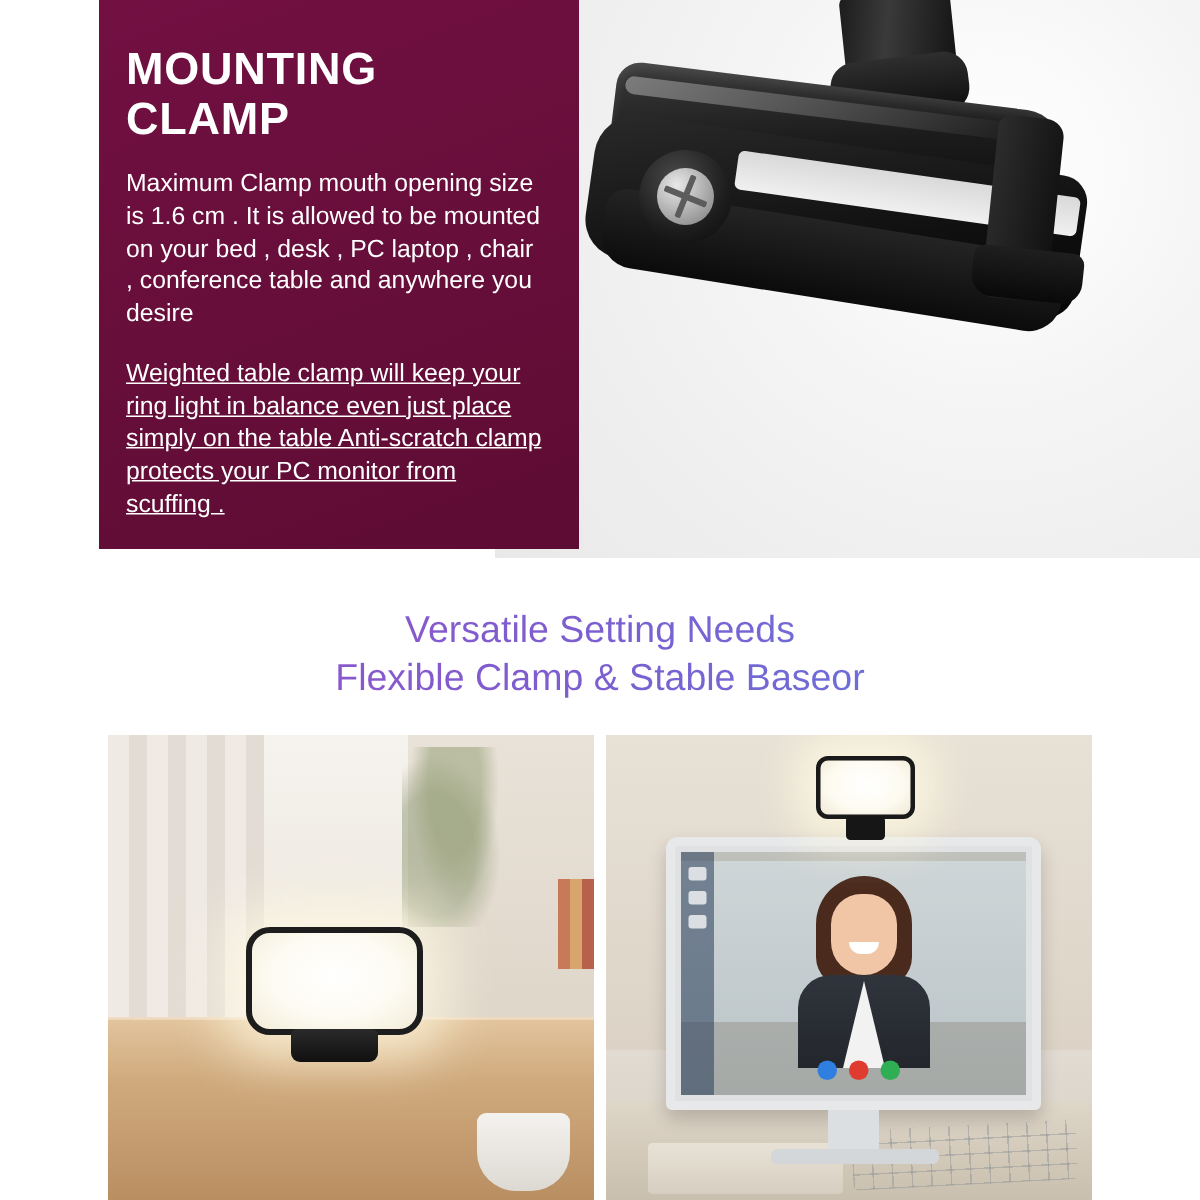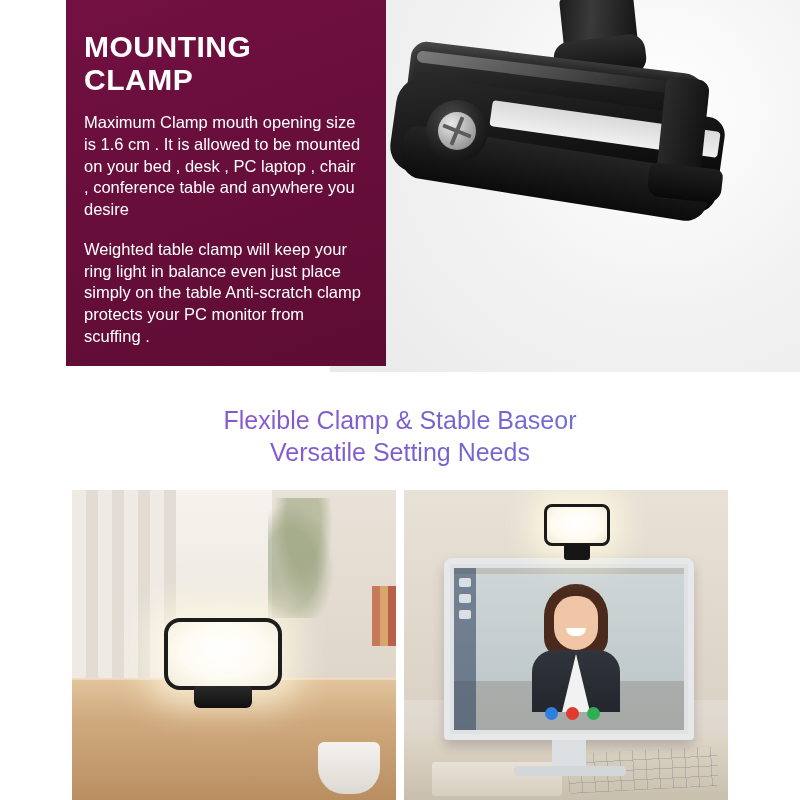--- a/index.html
+++ b/index.html
@@ -193,21 +193,21 @@
     letter-spacing: 0.5px;
     margin: 4px 0 16px 0;
     line-height: 1.1;
   }
   .hero-para {
     font-size: 16.5px;
     line-height: 1.32;
     margin: 0 0 18px 0;
     font-weight: 400;
   }
-  .hero-para:last-child { margin-bottom: 16px; }
+  .hero-para:last-child { margin-bottom: 16px; text-decoration: underline; }
 
   
   .mid-heading {
     position: absolute;
     left: 0;
     top: 404px;
     width: 800px;
     text-align: center;
     line-height: 1.28;
   }
@@ -468,22 +468,22 @@
 
     <div class="hero-text">
       <h1 class="hero-title">MOUNTING CLAMP</h1>
       <p class="hero-para">Maximum Clamp mouth opening size is 1.6 cm . It is allowed to be mounted on your bed , desk , PC laptop , chair , conference table and anywhere you desire</p>
       <p class="hero-para">Weighted table clamp will keep your ring light in balance even just place simply on the table Anti-scratch clamp protects your PC monitor from scuffing .</p>
     </div>
 
   </section>
 
   <div class="mid-heading">
+    <span class="mid-line">Versatile Setting Needs</span>
     <span class="mid-line">Flexible Clamp &amp; Stable Baseor</span>
-    <span class="mid-line">Versatile Setting Needs</span>
   </div>
 
   <div class="bottom-row">
 
     <div class="photo">
       <div class="deskscene">
         <div class="curtain"></div>
         <div class="window"></div>
         <div class="wall"></div>
         <div class="plant"></div>

